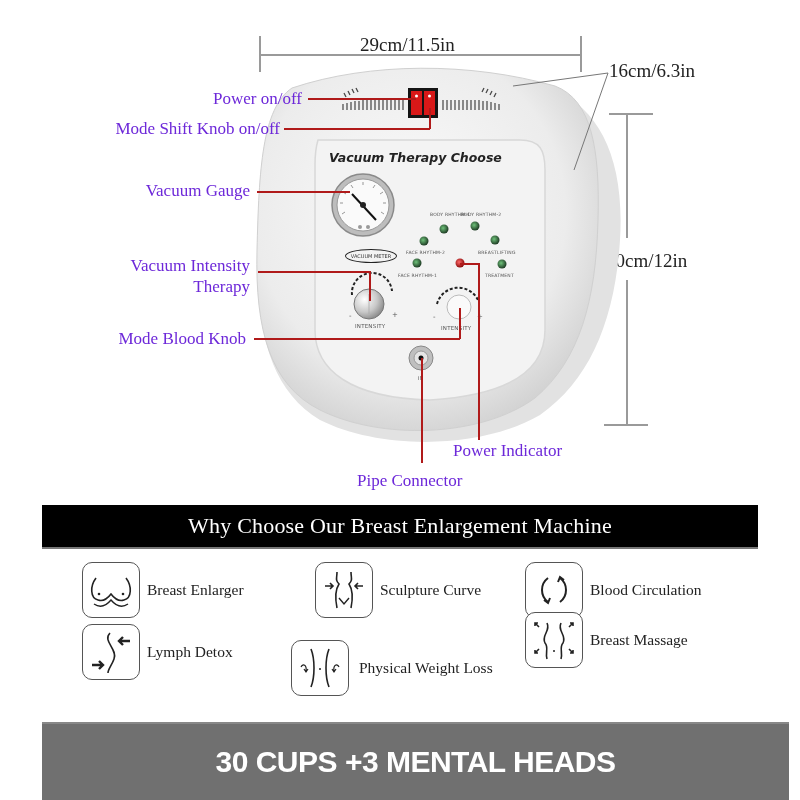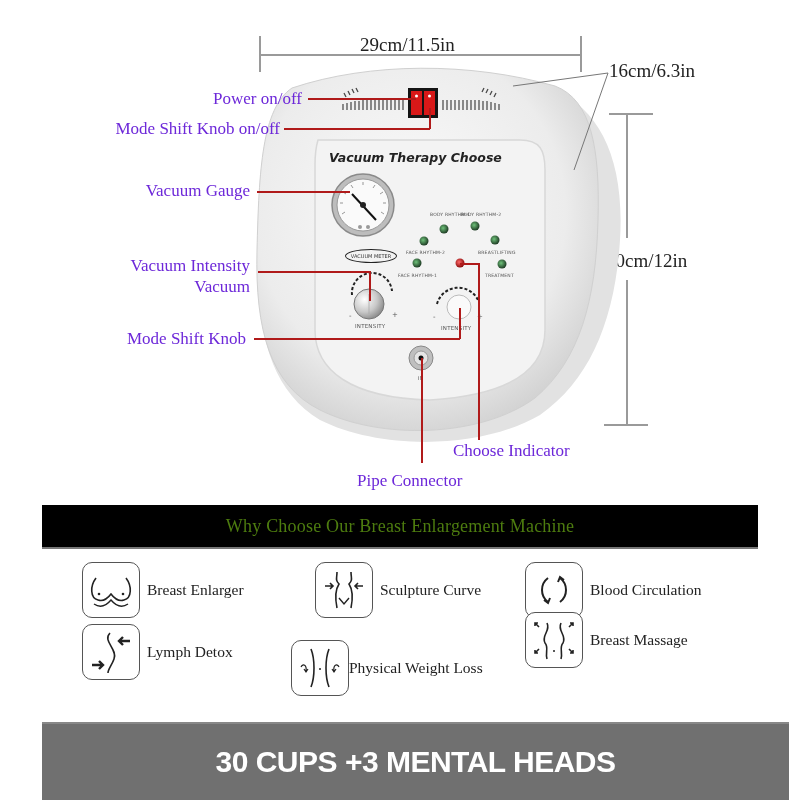--- a/index.html
+++ b/index.html
@@ -4,21 +4,21 @@
 <style>
   * { box-sizing: border-box; margin: 0; padding: 0; }
   body { width: 800px; height: 800px; background: #ffffff; position: relative; overflow: hidden; font-family: "Liberation Serif", "DejaVu Serif", serif; }
   .abs { position: absolute; }
   .dim-text { font-family: "Liberation Serif", serif; font-size: 19px; color: #222; }
   .callout { font-family: "Liberation Serif", serif; font-size: 17px; color: #6d28d9; text-align: right; line-height: 21px; }
   .callout-line { position: absolute; background: #b01a1a; }
   .hline { position: absolute; background: #9a9a9a; }
   .machine-svg { position: absolute; left: 0; top: 0; }
   .banner { position: absolute; left: 42px; top: 505px; width: 716px; height: 44px; background: #000; border-bottom: 2px solid #777; display: flex; align-items: center; justify-content: center; }
-  .banner-text { color: #4d7c0f; font-family: "Liberation Serif", serif; font-size: 18px; letter-spacing: 0.2px; }
+  .banner-text { color: #ffffff; font-family: "Liberation Serif", serif; font-size: 22px; letter-spacing: 0.2px; }
   .feature { position: absolute; display: flex; align-items: center; }
   .feature-icon { width: 58px; height: 56px; border: 1.6px solid #555; border-radius: 10px; display: flex; align-items: center; justify-content: center; background: #fff; }
   .feature-label { font-family: "Liberation Serif", serif; font-size: 15.5px; color: #222; margin-left: 7px; }
   .footer { position: absolute; left: 42px; top: 722px; width: 747px; height: 78px; background: #707070; border-top: 2px solid #888; display: flex; align-items: center; justify-content: center; }
   .footer-text { color: #fff; font-family: "Liberation Sans", sans-serif; font-weight: bold; font-size: 30px; letter-spacing: -0.5px; }
   .panel-title { position: absolute; left: 329px; top: 150px; font-family: "DejaVu Sans", sans-serif; font-style: italic; font-weight: bold; font-size: 12.5px; color: #222; }
   .tiny { position: absolute; font-family: "DejaVu Sans", sans-serif; font-size: 4.5px; color: #555; letter-spacing: 0.2px; white-space: nowrap; }
   .vm-label { position: absolute; left: 345px; top: 249px; width: 52px; height: 14px; border: 1.2px solid #222; border-radius: 50%; font-family: "DejaVu Sans", sans-serif; font-size: 5px; color: #333; display: flex; align-items: center; justify-content: center; }
 </style>
 </head>
@@ -186,32 +186,32 @@
 
 <div class="abs callout" style="right:520px; top:118px;">Mode Shift Knob on/off</div>
 <div class="callout-line" style="left:284px; top:128px; width:146px; height:1.5px;"></div>
 <div class="callout-line" style="left:429px; top:108px; width:1.5px; height:21px;"></div>
 
 <div class="abs callout" style="right:550px; top:180px;">Vacuum Gauge</div>
 <div class="callout-line" style="left:257px; top:191px; width:93px; height:1.5px;"></div>
 
 <div class="abs callout" style="right:550px; top:255px;">
   <div>Vacuum Intensity</div>
-  <div>Vacuum</div>
+  <div>Therapy</div>
 </div>
 <div class="callout-line" style="left:258px; top:271px; width:112px; height:1.5px;"></div>
 <div class="callout-line" style="left:369px; top:271px; width:1.5px; height:30px;"></div>
 
-<div class="abs callout" style="right:554px; top:328px;">Mode Shift Knob</div>
+<div class="abs callout" style="right:554px; top:328px;">Mode Blood Knob</div>
 <div class="callout-line" style="left:254px; top:338px; width:206px; height:1.5px;"></div>
 <div class="callout-line" style="left:459px; top:308px; width:1.5px; height:31px;"></div>
 
 <div class="callout-line" style="left:460px; top:263px; width:19px; height:1.5px;"></div>
 <div class="callout-line" style="left:478px; top:263px; width:1.5px; height:177px;"></div>
-<div class="abs callout" style="left:453px; top:440px; text-align:left;">Choose Indicator</div>
+<div class="abs callout" style="left:453px; top:440px; text-align:left;">Power Indicator</div>
 
 <div class="callout-line" style="left:421px; top:358px; width:1.5px; height:105px;"></div>
 <div class="abs callout" style="left:357px; top:470px; text-align:left;">Pipe Connector</div>
 
 <div class="banner">
   <span class="banner-text">Why Choose Our Breast Enlargement Machine</span>
 </div>
 
 <div class="feature" style="left:82px; top:562px;">
   <div class="feature-icon">
@@ -263,21 +263,21 @@
 <div class="feature" style="left:291px; top:640px;">
   <div class="feature-icon">
     <svg width="46" height="46" viewBox="0 0 46 46">
         <path d="M14,4 C18,14 18,32 14,42" fill="none" stroke="#222" stroke-width="1.6"></path>
         <path d="M32,4 C28,14 28,32 32,42" fill="none" stroke="#222" stroke-width="1.6"></path>
         <circle cx="23" cy="24" r="1" fill="#222"></circle>
         <path d="M4,22 C6,18 10,20 9,26 M7,24 L9,27 L11,24" fill="none" stroke="#222" stroke-width="1.2"></path>
         <path d="M42,22 C40,18 36,20 37,26 M35,24 L37,27 L39,24" fill="none" stroke="#222" stroke-width="1.2"></path>
       </svg>
   </div>
-  <span class="feature-label" style="margin-left:0;">Physical Weight Loss</span>
+  <span class="feature-label" style="margin-left:10px;">Physical Weight Loss</span>
 </div>
 
 <div class="feature" style="left:525px; top:612px;">
   <div class="feature-icon">
     <svg width="46" height="46" viewBox="0 0 46 46">
         <path d="M16,6 C20,14 10,18 14,26 C18,30 14,36 16,42" fill="none" stroke="#222" stroke-width="1.6"></path>
         <path d="M30,6 C26,14 36,18 32,26 C28,30 32,36 30,42" fill="none" stroke="#222" stroke-width="1.6"></path>
         <circle cx="23" cy="34" r="1" fill="#222"></circle>
         <path d="M8,10 L4,6 M4,9 L4,6 L7,6" fill="none" stroke="#222" stroke-width="1.6"></path>
         <path d="M38,10 L42,6 M39,6 L42,6 L42,9" fill="none" stroke="#222" stroke-width="1.6"></path>

